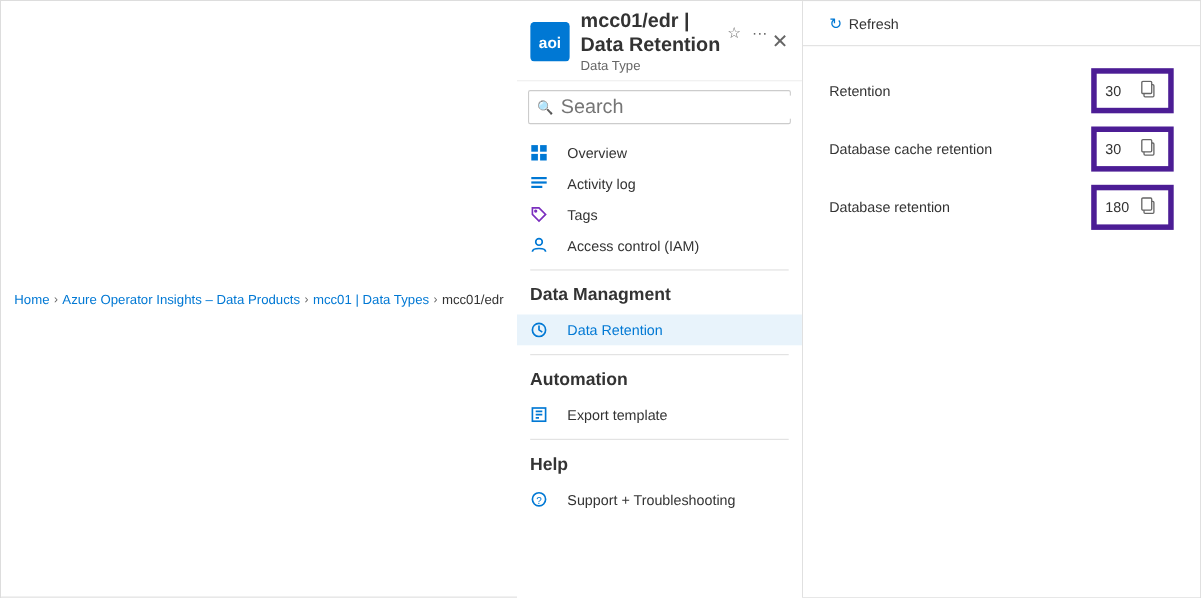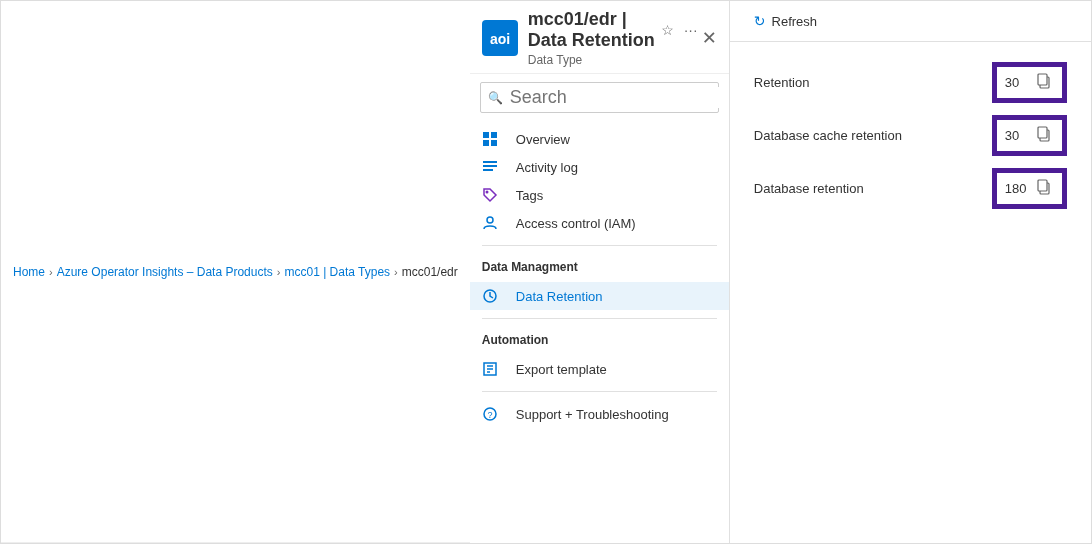--- a/index.html
+++ b/index.html
@@ -24,21 +24,21 @@
     .icon-btn { background: none; border: none; cursor: pointer; color: #666; padding: 2px 4px; font-size: 14px; }
 
     
     .search-box { display: flex; align-items: center; margin: 8px 10px; border: 1px solid #ccc; border-radius: 2px; padding: 4px 8px; gap: 6px; background: #fff; }
     .search-box input { border: none; outline: none; flex: 1; font-size: 18px; color: #333; }
     .search-icon { color: #666; font-size: 12px; }
     .collapse-btn { margin-left: auto; background: none; border: none; cursor: pointer; color: #666; font-size: 14px; padding: 0 4px; }
 
     
     .nav-section { padding: 4px 0; }
-    .section-label { font-size: 12px; font-weight: 600; color: #333; padding: 10px 12px 4px 12px; text-transform: none; }
+    .section-label { font-size: 16px; font-weight: 600; color: #333; padding: 10px 12px 4px 12px; text-transform: none; }
     .nav-divider { border: none; border-top: 1px solid #e0e0e0; margin: 4px 12px; }
     .nav-item { display: flex; align-items: center; padding: 6px 12px; cursor: pointer; gap: 18px; color: #333; font-size: 13px; }
     .nav-item.active { background: #e8f3fb; color: #0078d4; font-weight: 500; }
     .nav-item .nav-icon { width: 16px; height: 16px; flex-shrink: 0; display: flex; align-items: center; justify-content: center; font-size: 14px; }
 
     
     .content-area { flex: 1; display: flex; flex-direction: column; overflow: hidden; }
 
     
     .toolbar { display: flex; align-items: center; padding: 8px 16px; border-bottom: 1px solid #e0e0e0; gap: 8px; }
@@ -174,20 +174,21 @@
                 <line x1="5" y1="5" x2="11" y2="5" stroke="#0078d4" stroke-width="1.5"></line>
                 <line x1="5" y1="8" x2="11" y2="8" stroke="#0078d4" stroke-width="1.5"></line>
                 <line x1="5" y1="11" x2="8" y2="11" stroke="#0078d4" stroke-width="1.5"></line>
               </svg>
           </span>
           <span>Export template</span>
         </div>
       </div>
 
       <hr class="nav-divider">
+      <div class="section-label">Help</div>
 
       <div class="nav-section">
         <div class="nav-item">
           <span class="nav-icon">
             <svg width="16" height="16" viewBox="0 0 16 16">
                 <circle cx="8" cy="8" r="6" fill="none" stroke="#0078d4" stroke-width="1.5"></circle>
                 <text x="8" y="12" text-anchor="middle" font-size="9" fill="#0078d4">?</text>
               </svg>
           </span>
           <span>Support + Troubleshooting</span>

